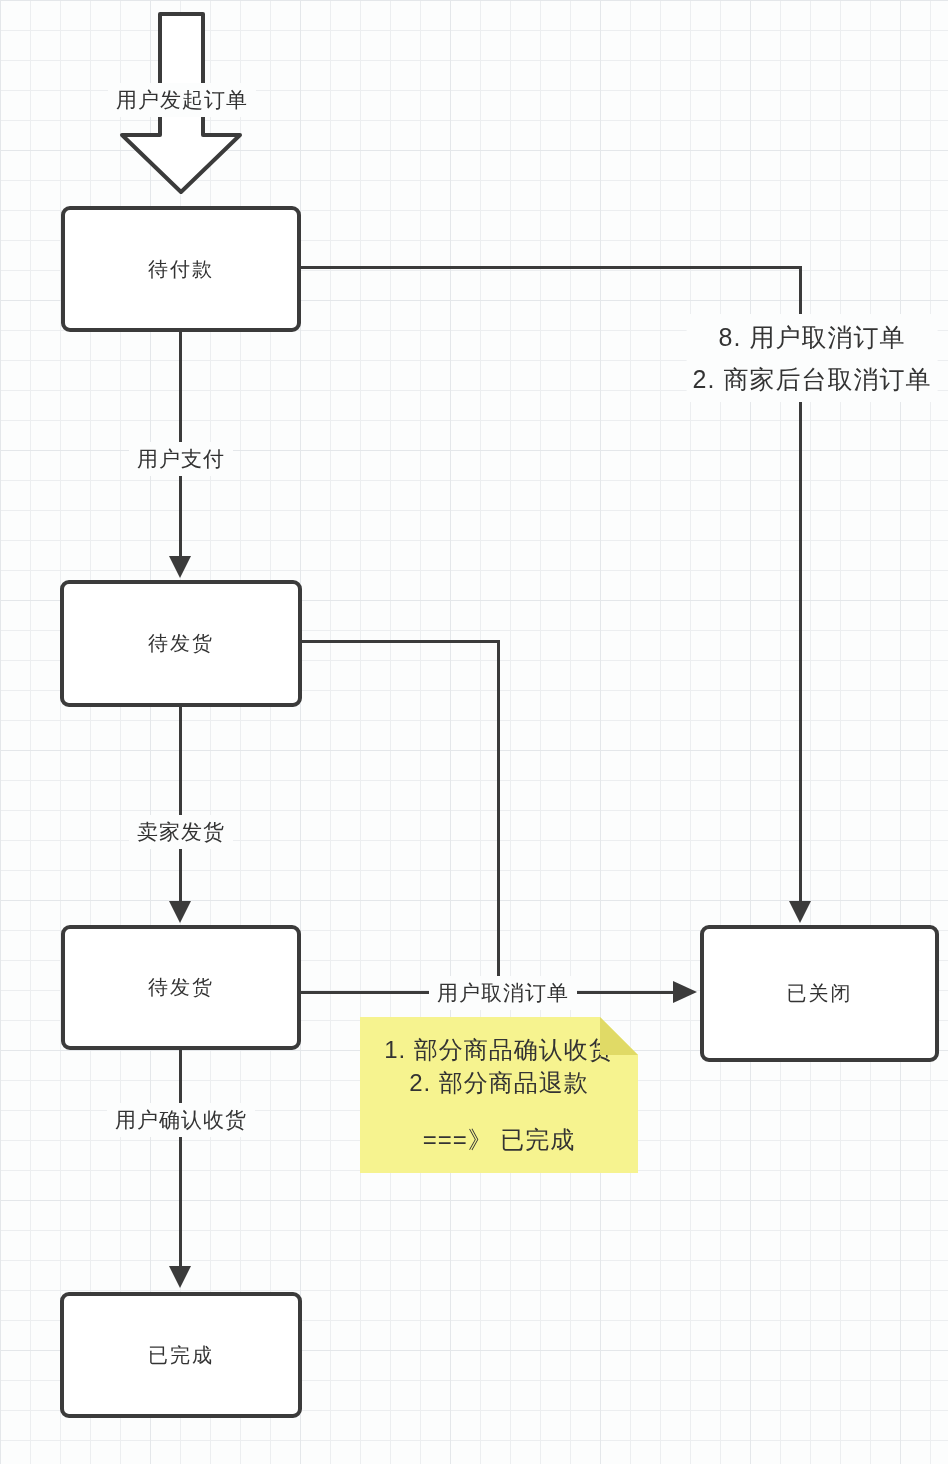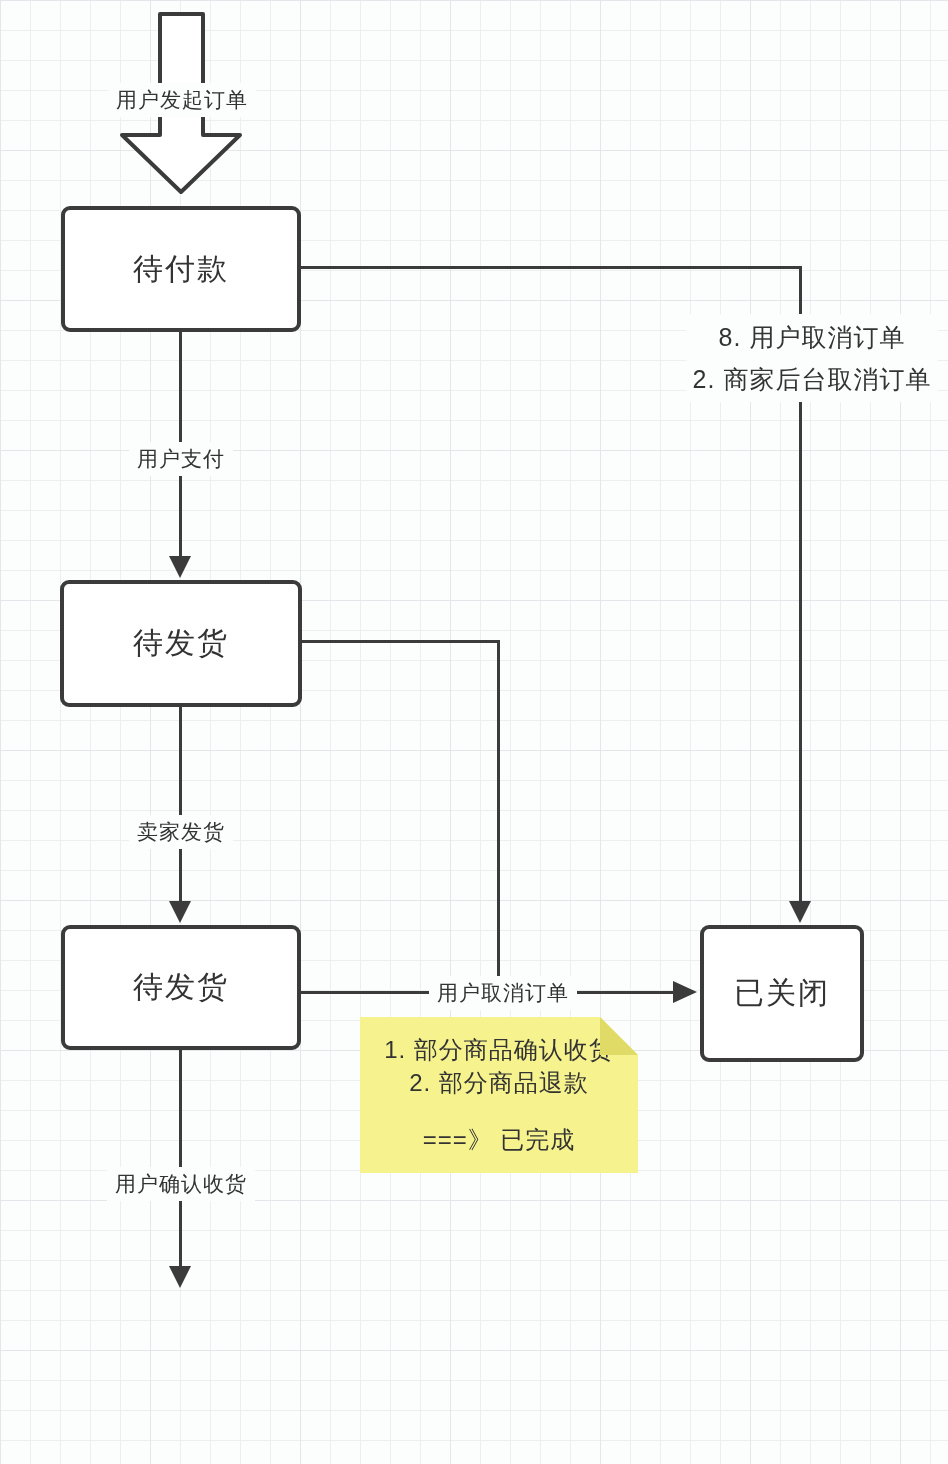--- a/index.html
+++ b/index.html
@@ -19,21 +19,21 @@
     background-image:
       linear-gradient(var(--grid-major) 1px, transparent 1px),
       linear-gradient(90deg, var(--grid-major) 1px, transparent 1px),
       linear-gradient(var(--grid) 1px, transparent 1px),
       linear-gradient(90deg, var(--grid) 1px, transparent 1px);
     background-size:150px 150px,150px 150px,30px 30px,30px 30px;
   }
   .node{
     position:absolute;background:#fff;border:4px solid var(--line);border-radius:9px;
     display:flex;align-items:center;justify-content:center;
-    font-size:30px;letter-spacing:2px;color:var(--text);z-index:3;box-sizing:border-box;
+    font-size:20px;letter-spacing:2px;color:var(--text);z-index:3;box-sizing:border-box;
   }
   .edge{position:absolute;background:var(--line);z-index:1;}
   .ah{position:absolute;width:0;height:0;z-index:1;}
   .ah-down{border-left:11px solid transparent;border-right:11px solid transparent;border-top:22px solid var(--line);}
   .ah-right{border-top:11px solid transparent;border-bottom:11px solid transparent;border-left:24px solid var(--line);}
   .elabel{
     position:absolute;transform:translate(-50%,-50%);background:var(--bg);
     padding:3px 8px;font-size:21px;letter-spacing:1px;white-space:nowrap;z-index:2;color:var(--text);
   }
   .cancel-note{
@@ -84,30 +84,31 @@
 
   <div class="edge" style="left:179px;top:1050px;width:3px;height:218px;"></div>
   <div class="ah ah-down" style="left:169px;top:1266px;"></div>
 
   <div class="node" style="left:61px;top:206px;width:240px;height:126px;">待付款</div>
 
   <div class="node" style="left:60px;top:580px;width:242px;height:127px;">待发货</div>
 
   <div class="node" style="left:61px;top:925px;width:240px;height:125px;">待发货</div>
 
-  <div class="node" style="left:700px;top:925px;width:164px;height:137px;">已关闭</div>
+  <div class="node" style="left:700px;top:925px;width:239px;height:137px;">已关闭</div>
 
+  <div class="node" style="left:60px;top:1292px;width:242px;height:126px;">已完成</div>
 
   <div class="elabel" style="left:182px;top:100px;">用户发起订单</div>
 
   <div class="elabel" style="left:181px;top:459px;">用户支付</div>
 
   <div class="elabel" style="left:181px;top:832px;">卖家发货</div>
 
-  <div class="elabel" style="left:181px;top:1184px;">用户确认收货</div>
+  <div class="elabel" style="left:181px;top:1120px;">用户确认收货</div>
 
   <div class="elabel" style="left:503px;top:993px;">用户取消订单</div>
 
   <div class="cancel-note" style="left:812px;top:314px;">
     <div>8. 用户取消订单</div>
     <div>2. 商家后台取消订单</div>
   </div>
 
   <div class="sticky">
     <div>1. 部分商品确认收货</div>

